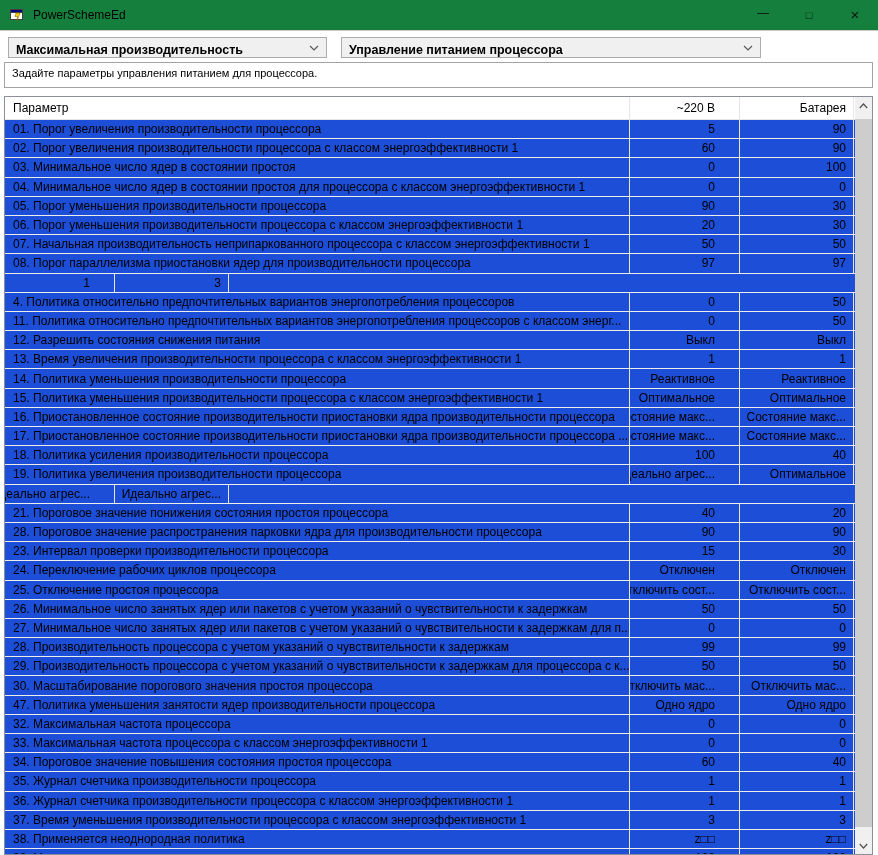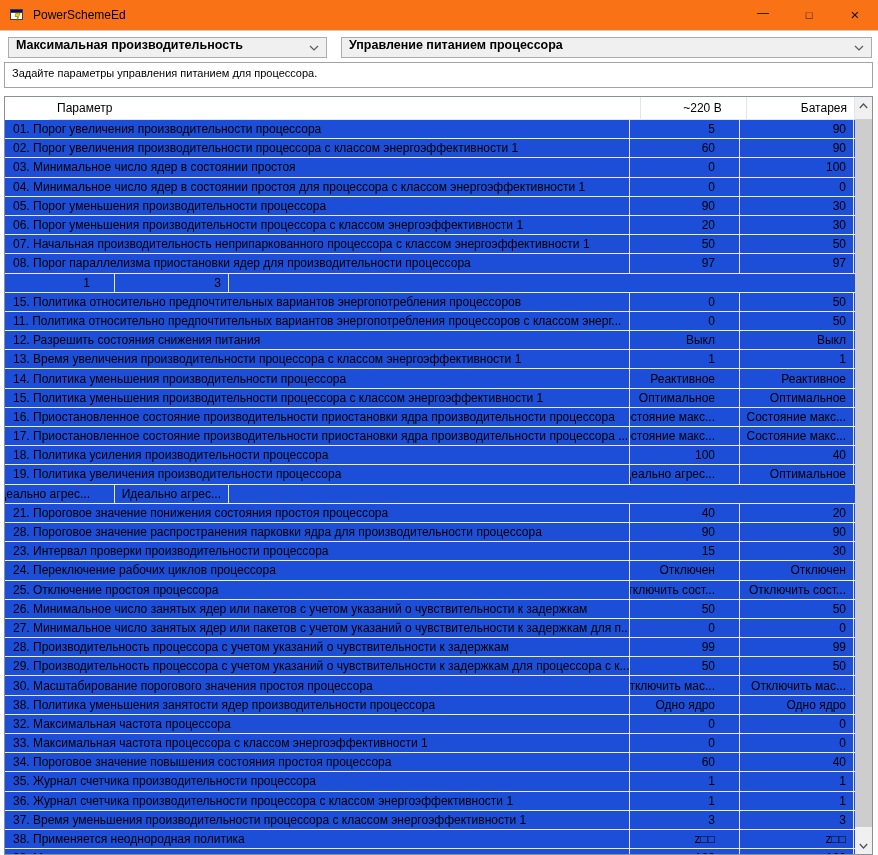--- a/index.html
+++ b/index.html
@@ -2,46 +2,46 @@
 <html lang="ru"><head>
 <meta charset="utf-8">
 <style>
   html,body{margin:0;padding:0;}
   body{
     width:878px;height:855px;overflow:hidden;position:relative;
     background:#ffffff;font-family:"Liberation Sans",sans-serif;color:#000;
     -webkit-font-smoothing:antialiased;
   }
   
-  .titlebar{position:absolute;top:0;left:0;right:0;height:30px;background:#f97316;
+  .titlebar{position:absolute;top:0;left:0;right:0;height:30px;background:#15803d;
     border-bottom:1px solid #c9c9c9;display:flex;align-items:center;}
   .app-icon{width:16px;height:16px;margin-left:9px;flex:0 0 auto;}
   .title-text{margin-left:8px;font-size:12px;}
   .caption-buttons{position:absolute;right:0;top:0;height:30px;display:flex;}
   .caption-btn{width:46px;height:30px;display:flex;align-items:center;justify-content:center;
     font-size:13px;line-height:30px;color:#111;cursor:default;}
   .caption-btn.min span{position:relative;top:-2px;font-size:12px;}
   .caption-btn.max span{font-size:11px;}
   .caption-btn.close span{font-size:15px;}
   
   .combo{position:absolute;top:37px;height:21px;background:#f0f0f0;border:1px solid #acacac;
-    box-sizing:border-box;display:flex;align-items:flex-start;font-size:12.5px;font-weight:bold;
+    box-sizing:border-box;display:flex;align-items:flex-end;font-size:12.5px;font-weight:bold;
     padding-left:7px;white-space:nowrap;overflow:hidden;}
   .combo1{left:8px;width:319px;}
-  .combo2{left:341px;width:531px;}
+  .combo2{left:341px;width:420px;}
   .combo .chev{position:absolute;right:7px;top:7px;}
   
   .descbox{position:absolute;left:4px;top:62px;width:869px;height:26px;border:1px solid #a3a3a3;
     box-sizing:border-box;font-size:11px;padding:4px 6px 0 7px;background:#fff;}
   
   .listview{position:absolute;left:4px;top:96px;width:869px;height:759px;border:1px solid #8a8f98;
     box-sizing:border-box;background:#fff;overflow:hidden;}
   .lv-inner{position:absolute;left:0;top:0;right:17px;bottom:0;overflow:hidden;}
   .lv-header{display:flex;height:22px;align-items:center;font-size:12px;
-    border-bottom:1px solid #e5e5e5;background:#fff;margin-left:44px;}
+    border-bottom:1px solid #e5e5e5;background:#fff;}
   .lv-row{display:flex;height:19.2px;box-sizing:border-box;align-items:center;font-size:12px;
     border-bottom:1px solid #ededed;background:#1d4ed8;}
   .cell{box-sizing:border-box;white-space:nowrap;overflow:hidden;height:100%;
     display:flex;align-items:center;}
   .cell.name{width:625px;padding-left:8px;border-right:1px solid #e5e5e5;}
   .cell.ac{width:110px;justify-content:flex-end;padding-right:24px;border-right:1px solid #e5e5e5;}
   .cell.dc{width:114px;justify-content:flex-end;padding-right:7px;border-right:1px solid #e5e5e5;}
   
   .scrollbar{position:absolute;top:0;right:0;width:17px;height:100%;background:#f0f0f0;}
   .sb-btn{position:absolute;left:0;width:17px;height:17px;display:flex;align-items:center;
@@ -136,21 +136,21 @@
         <div class="lv-row">
           <div class="cell name">08. Порог параллелизма приостановки ядер для производительности процессора</div>
           <div class="cell ac">97</div>
           <div class="cell dc">97</div>
         </div>
         <div class="lv-row">
           <div class="cell ac">1</div>
           <div class="cell dc">3</div>
         </div>
         <div class="lv-row">
-          <div class="cell name">15. Политика относительно предпочтительных вариантов энергопотребления процессоров</div>
+          <div class="cell name">4. Политика относительно предпочтительных вариантов энергопотребления процессоров</div>
           <div class="cell ac">0</div>
           <div class="cell dc">50</div>
         </div>
         <div class="lv-row">
           <div class="cell name">11. Политика относительно предпочтительных вариантов энергопотребления процессоров с классом энерг...</div>
           <div class="cell ac">0</div>
           <div class="cell dc">50</div>
         </div>
         <div class="lv-row">
           <div class="cell name">12. Разрешить состояния снижения питания</div>
@@ -240,21 +240,21 @@
           <div class="cell name">29. Производительность процессора с учетом указаний о чувствительности к задержкам для процессора с к...</div>
           <div class="cell ac">50</div>
           <div class="cell dc">50</div>
         </div>
         <div class="lv-row">
           <div class="cell name">30. Масштабирование порогового значения простоя процессора</div>
           <div class="cell ac">Отключить мас...</div>
           <div class="cell dc">Отключить мас...</div>
         </div>
         <div class="lv-row">
-          <div class="cell name">38. Политика уменьшения занятости ядер производительности процессора</div>
+          <div class="cell name">47. Политика уменьшения занятости ядер производительности процессора</div>
           <div class="cell ac">Одно ядро</div>
           <div class="cell dc">Одно ядро</div>
         </div>
         <div class="lv-row">
           <div class="cell name">32. Максимальная частота процессора</div>
           <div class="cell ac">0</div>
           <div class="cell dc">0</div>
         </div>
         <div class="lv-row">
           <div class="cell name">33. Максимальная частота процессора с классом энергоэффективности 1</div>

